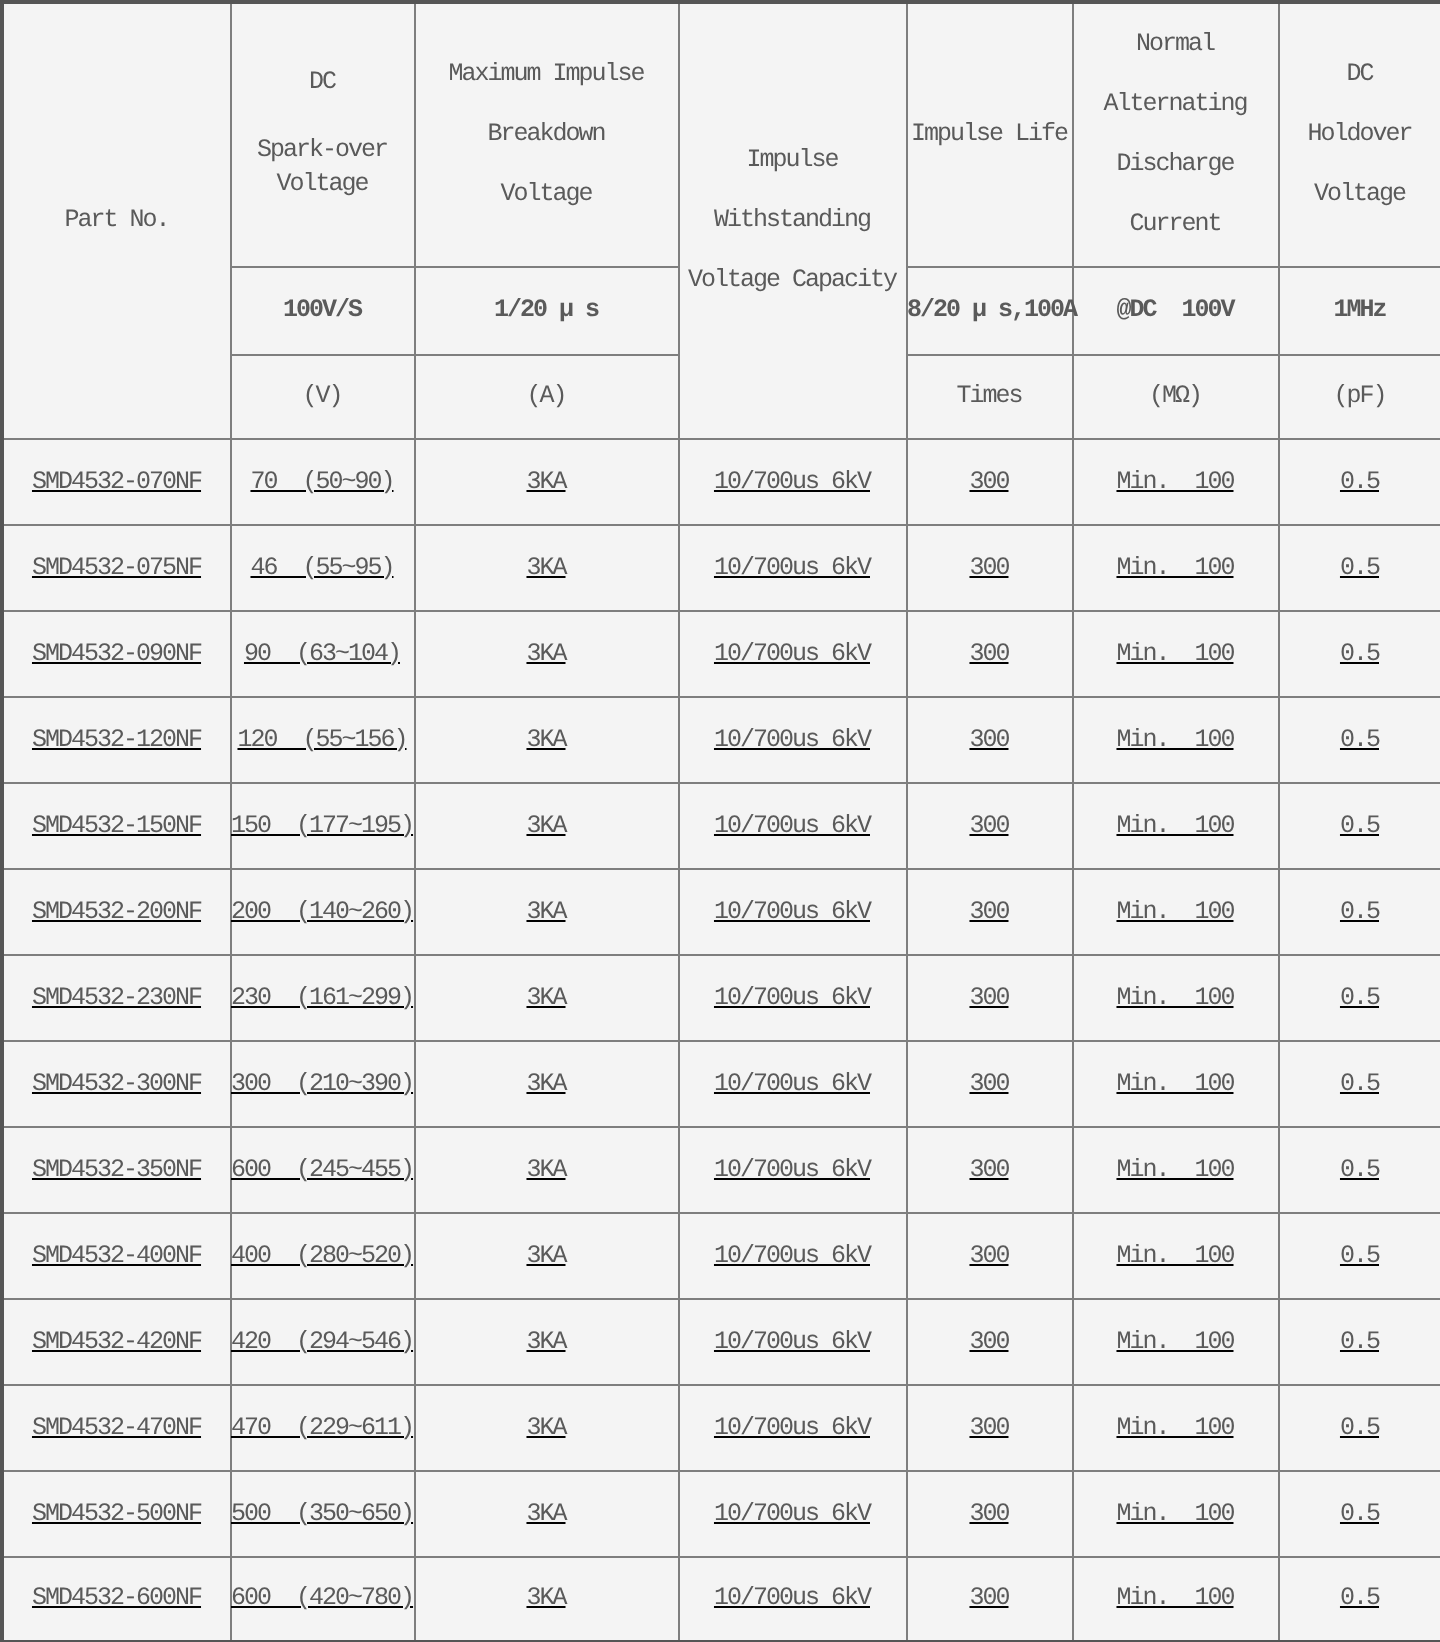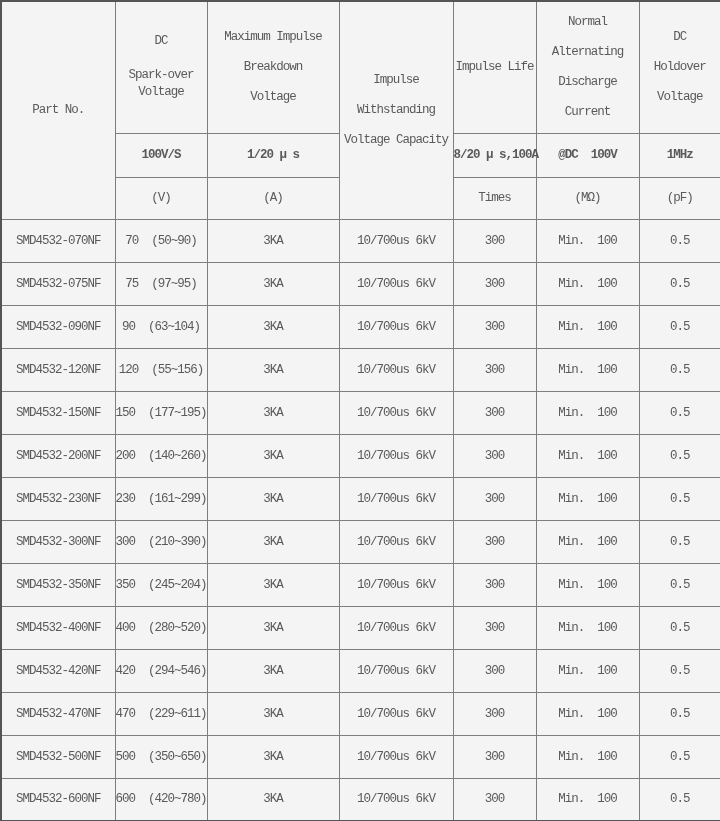--- a/index.html
+++ b/index.html
@@ -24,21 +24,21 @@
     letter-spacing: -1px;
     text-align: center;
     vertical-align: middle;
     white-space: pre;
     padding: 0;
     overflow: visible;
   }
   tr.hr1 { height: 132px; }
   tr.hr2 { height: 44px; font-weight: bold; }
   tr.hr3 { height: 42px; }
-  tbody tr { height: 43px; }
+  tbody tr { height: 43px; text-decoration: underline; }
   .t-loose { line-height: 30px; margin-left: 38px; }
   .t-tight { line-height: 17px; }
 </style>
 </head>
 <body>
 
 <table class="spec">
   <colgroup>
     <col style="width:114px">
     <col style="width:92px">
@@ -90,21 +90,21 @@
         <td>SMD4532-070NF</td>
         <td>70  (50~90)</td>
         <td>3KA</td>
         <td>10/700us 6kV</td>
         <td>300</td>
         <td>Min.  100</td>
         <td>0.5</td>
       </tr>
       <tr>
         <td>SMD4532-075NF</td>
-        <td>75  (97~95)</td>
+        <td>46  (55~95)</td>
         <td>3KA</td>
         <td>10/700us 6kV</td>
         <td>300</td>
         <td>Min.  100</td>
         <td>0.5</td>
       </tr>
       <tr>
         <td>SMD4532-090NF</td>
         <td>90  (63~104)</td>
         <td>3KA</td>
@@ -153,21 +153,21 @@
         <td>SMD4532-300NF</td>
         <td>300  (210~390)</td>
         <td>3KA</td>
         <td>10/700us 6kV</td>
         <td>300</td>
         <td>Min.  100</td>
         <td>0.5</td>
       </tr>
       <tr>
         <td>SMD4532-350NF</td>
-        <td>350  (245~204)</td>
+        <td>600  (245~455)</td>
         <td>3KA</td>
         <td>10/700us 6kV</td>
         <td>300</td>
         <td>Min.  100</td>
         <td>0.5</td>
       </tr>
       <tr>
         <td>SMD4532-400NF</td>
         <td>400  (280~520)</td>
         <td>3KA</td>

